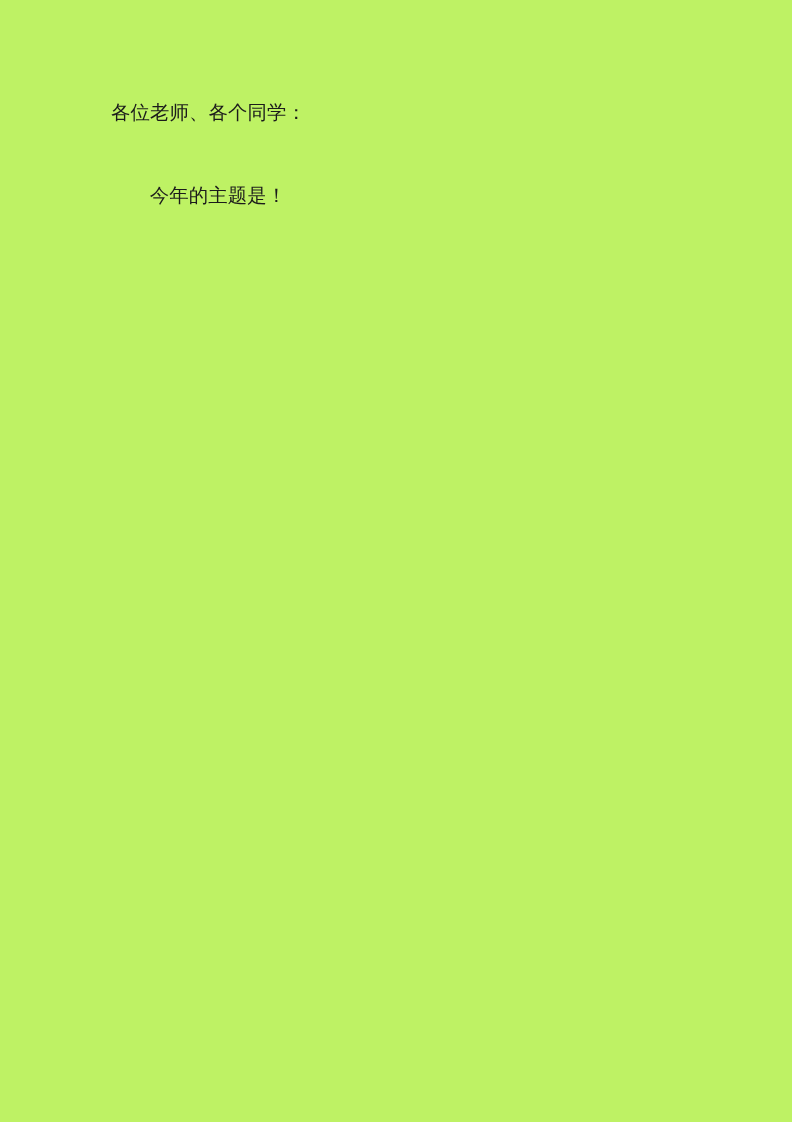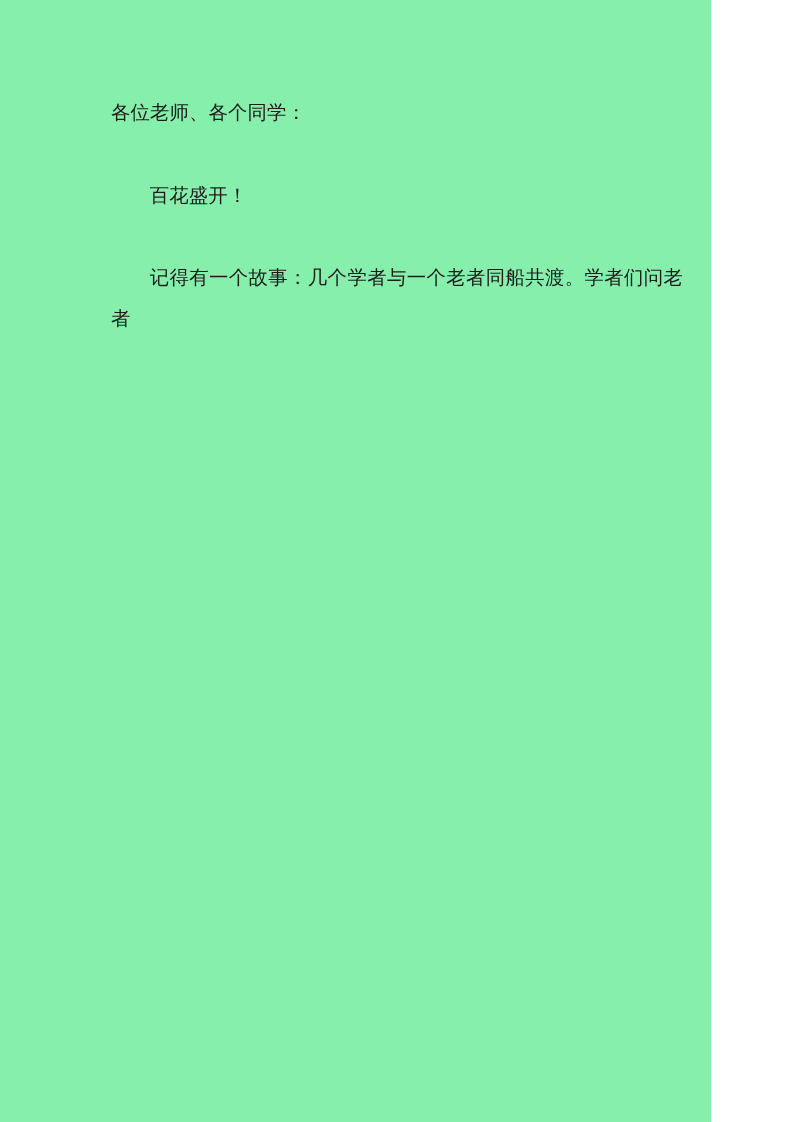--- a/index.html
+++ b/index.html
@@ -8,23 +8,23 @@
     background: #ffffff;
   }
   body {
     width: 793px;
     height: 1122px;
     overflow: hidden;
     font-family: "DejaVu Serif", "Liberation Serif", serif;
   }
   .page {
     position: relative;
-    width: 711px;
+    width: 792px;
     height: 1122px;
-    background: #86efac;
+    background: #bef264;
     box-sizing: border-box;
   }
   .doc-body {
     position: absolute;
     left: 111px;
     top: 92px;
     width: 572px;
   }
   .para {
     font-size: 19.4px;
@@ -53,21 +53,20 @@
 </style>
 </head>
 <body>
 
 <div class="page">
 
   <div class="doc-body">
 
     <p class="para no-indent">各位老师、各个同学：</p>
 
-    <p class="para indent">百花盛开！</p>
+    <p class="para indent">今年的主题是！</p>
 
 
 
-    <p class="para indent">记得有一个故事：几个学者与一个老者同船共渡。学者们问老者</p>
 
   </div>
 
 </div>
 
 </body></html>

